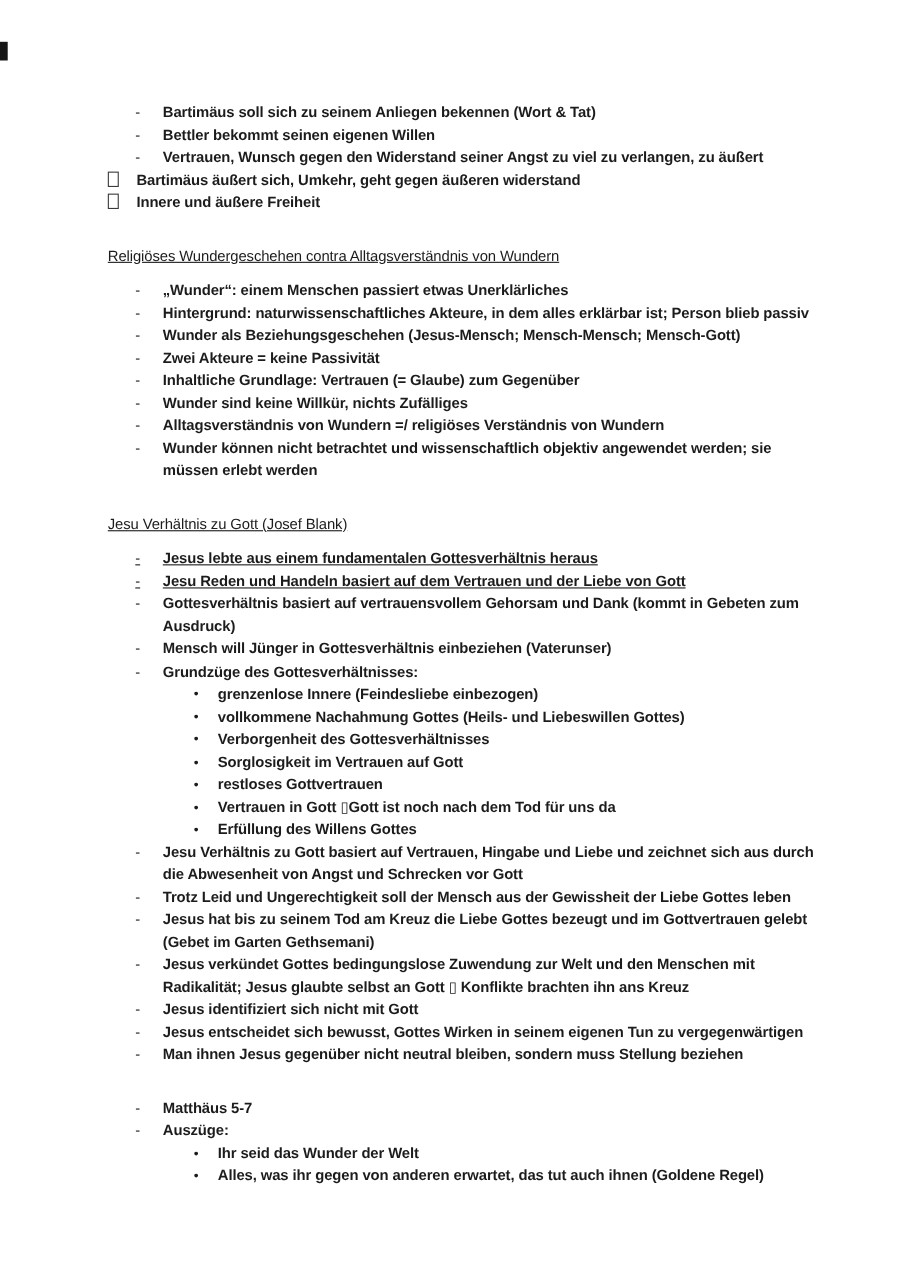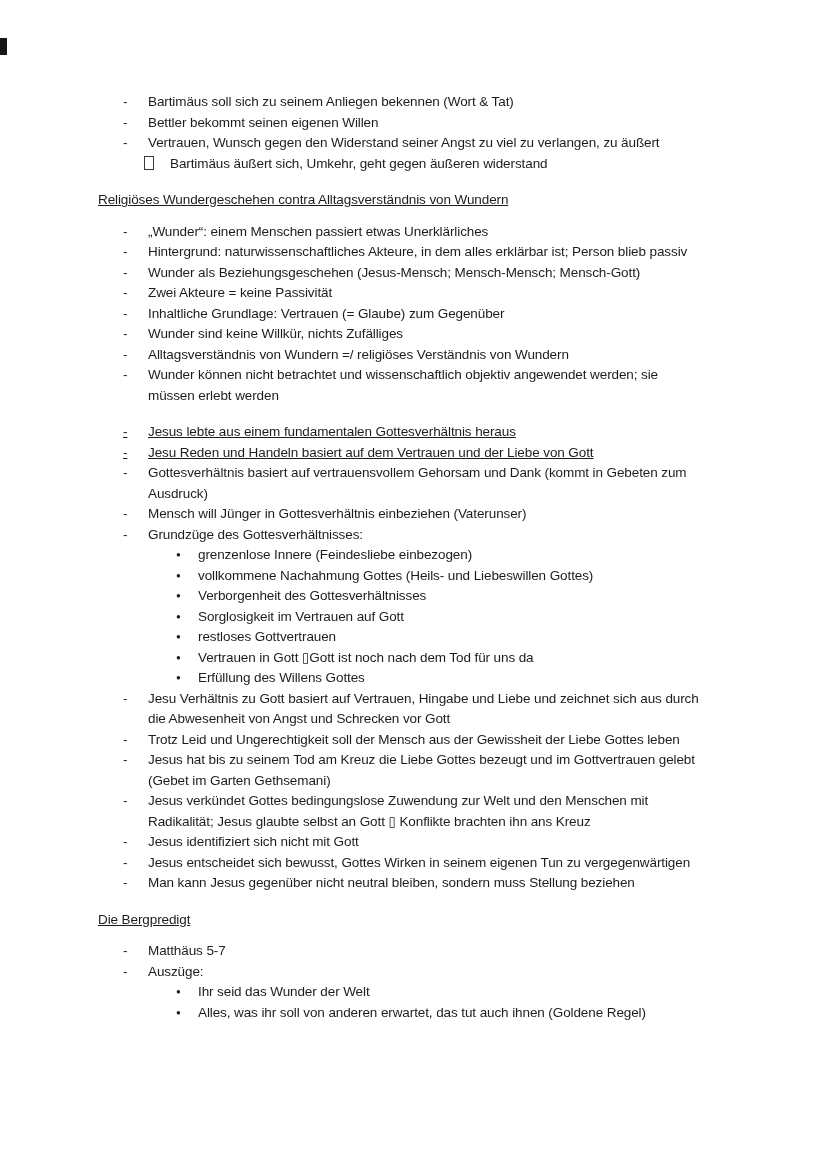--- a/index.html
+++ b/index.html
@@ -26,41 +26,42 @@
     width: 7px;
     height: 17px;
     background: #161616;
   }
   main.doc {
     padding: 92px 80px 0 98px;
     box-sizing: border-box;
     width: 828px;
   }
   .section { margin: 0; }
-  .section + .section { margin-top: 16px; }
+  .section + .section { margin-top: 28px; }
   .section-heading {
     text-decoration: underline;
     margin-bottom: 11px;
   }
   .item {
     display: flex;
     align-items: flex-start;
   }
   .item .marker {
     flex: 0 0 auto;
     display: inline-block;
   }
   .item .txt {
     flex: 1 1 auto;
     min-width: 0;
     white-space: pre-wrap;
+    font-weight: bold;
   }
   .lv1 { margin-left: 25px; }
   .lv1 .marker { width: 25px; }
-  .lv2 { margin-left: 46px; }
+  .lv2 { }
   .lv2 .marker { width: 26px; }
   .lv3 { margin-left: 78px; }
   .lv3 .marker { width: 22px; }
   .marker.bullet {
     font-size: 8px;
     line-height: 20.5px;
   }
   .marker.tofu::before {
     content: "";
     display: inline-block;
@@ -90,20 +91,24 @@
         <span class="txt">Bettler bekommt seinen eigenen Willen</span>
       </div>
       <div class="item lv1">
         <span class="marker dash">-</span>
         <span class="txt">Vertrauen, Wunsch gegen den Widerstand seiner Angst zu viel zu verlangen, zu äußert</span>
       </div>
       <div class="item lv2">
         <span class="marker tofu"></span>
         <span class="txt">Bartimäus äußert sich, Umkehr, geht gegen äußeren widerstand</span>
       </div>
+      <div class="item lv2">
+        <span class="marker tofu"></span>
+        <span class="txt">Innere und äußere Freiheit</span>
+      </div>
     </section>
     <section class="section">
       <div class="section-heading">Religiöses Wundergeschehen contra Alltagsverständnis von Wundern</div>
       <div class="item lv1">
         <span class="marker dash">-</span>
         <span class="txt">„Wunder“: einem Menschen passiert etwas Unerklärliches</span>
       </div>
       <div class="item lv1">
         <span class="marker dash">-</span>
         <span class="txt">Hintergrund: naturwissenschaftliches Akteure, in dem alles erklärbar ist; Person blieb passiv</span>
@@ -128,20 +133,21 @@
         <span class="marker dash">-</span>
         <span class="txt">Alltagsverständnis von Wundern =/ religiöses Verständnis von Wundern</span>
       </div>
       <div class="item lv1">
         <span class="marker dash">-</span>
         <span class="txt">Wunder können nicht betrachtet und wissenschaftlich objektiv angewendet werden; sie
 müssen erlebt werden</span>
       </div>
     </section>
     <section class="section">
+      <div class="section-heading">Jesu Verhältnis zu Gott (Josef Blank)</div>
       <div class="item lv1 u">
         <span class="marker dash">-</span>
         <span class="txt">Jesus lebte aus einem fundamentalen Gottesverhältnis heraus</span>
       </div>
       <div class="item lv1 u">
         <span class="marker dash">-</span>
         <span class="txt">Jesu Reden und Handeln basiert auf dem Vertrauen und der Liebe von Gott</span>
       </div>
       <div class="item lv1">
         <span class="marker dash">-</span>
@@ -206,35 +212,34 @@
       <div class="item lv1">
         <span class="marker dash">-</span>
         <span class="txt">Jesus identifiziert sich nicht mit Gott</span>
       </div>
       <div class="item lv1">
         <span class="marker dash">-</span>
         <span class="txt">Jesus entscheidet sich bewusst, Gottes Wirken in seinem eigenen Tun zu vergegenwärtigen</span>
       </div>
       <div class="item lv1">
         <span class="marker dash">-</span>
-        <span class="txt">Man kann Jesus gegenüber nicht neutral bleiben, sondern muss Stellung beziehen</span>
-      </div>
-    </section>
-    <section class="section">
-      <div class="section-heading">Die Bergpredigt</div>
+        <span class="txt">Man ihnen Jesus gegenüber nicht neutral bleiben, sondern muss Stellung beziehen</span>
+      </div>
+    </section>
+    <section class="section">
       <div class="item lv1">
         <span class="marker dash">-</span>
         <span class="txt">Matthäus 5-7</span>
       </div>
       <div class="item lv1">
         <span class="marker dash">-</span>
         <span class="txt">Auszüge:</span>
       </div>
       <div class="item lv3">
         <span class="marker bullet">●</span>
         <span class="txt">Ihr seid das Wunder der Welt</span>
       </div>
       <div class="item lv3">
         <span class="marker bullet">●</span>
-        <span class="txt">Alles, was ihr soll von anderen erwartet, das tut auch ihnen (Goldene Regel)</span>
+        <span class="txt">Alles, was ihr gegen von anderen erwartet, das tut auch ihnen (Goldene Regel)</span>
       </div>
     </section>
   </main>
 
 </body></html>

